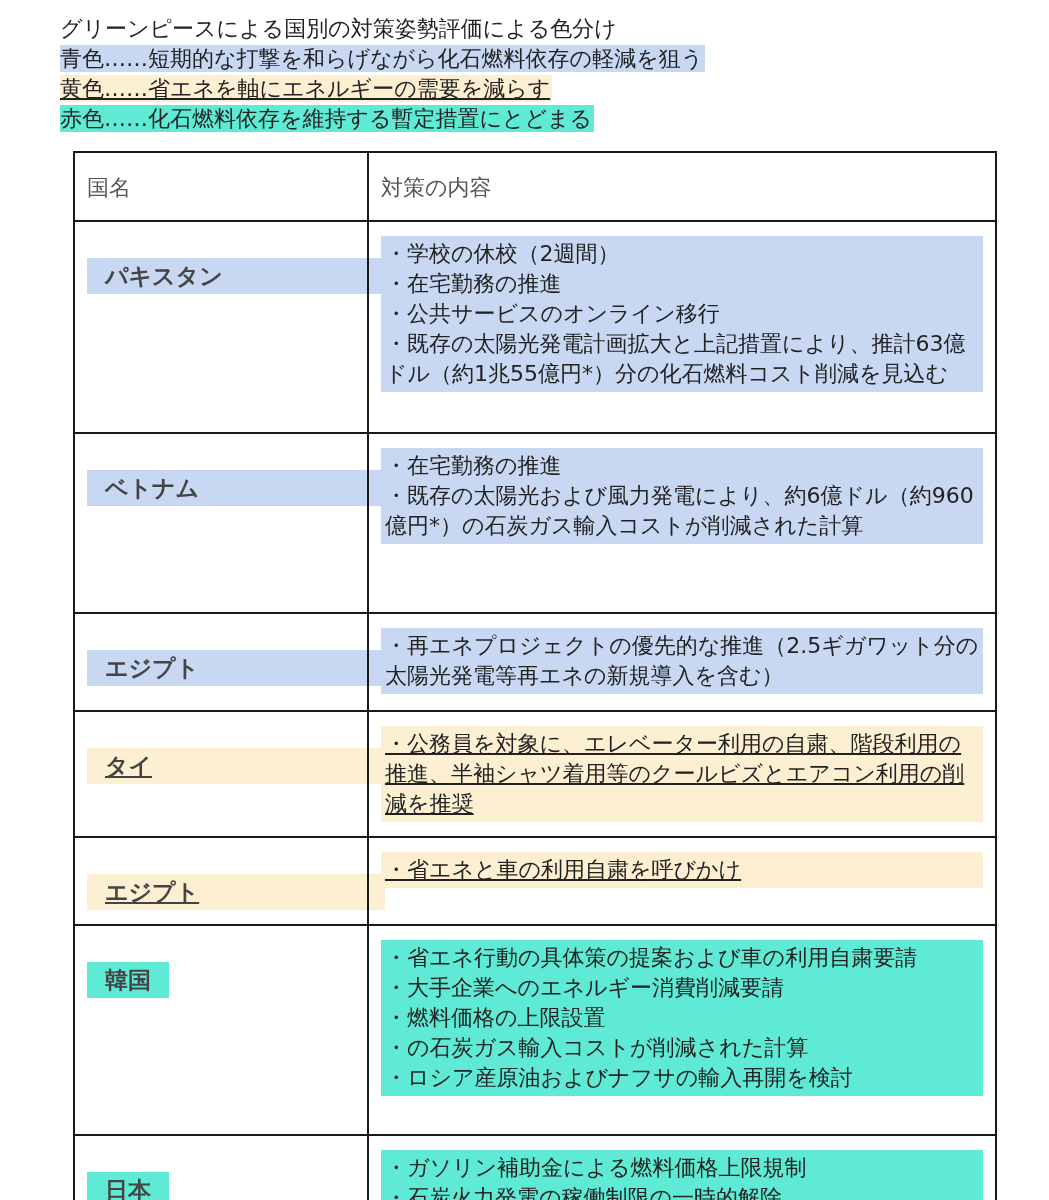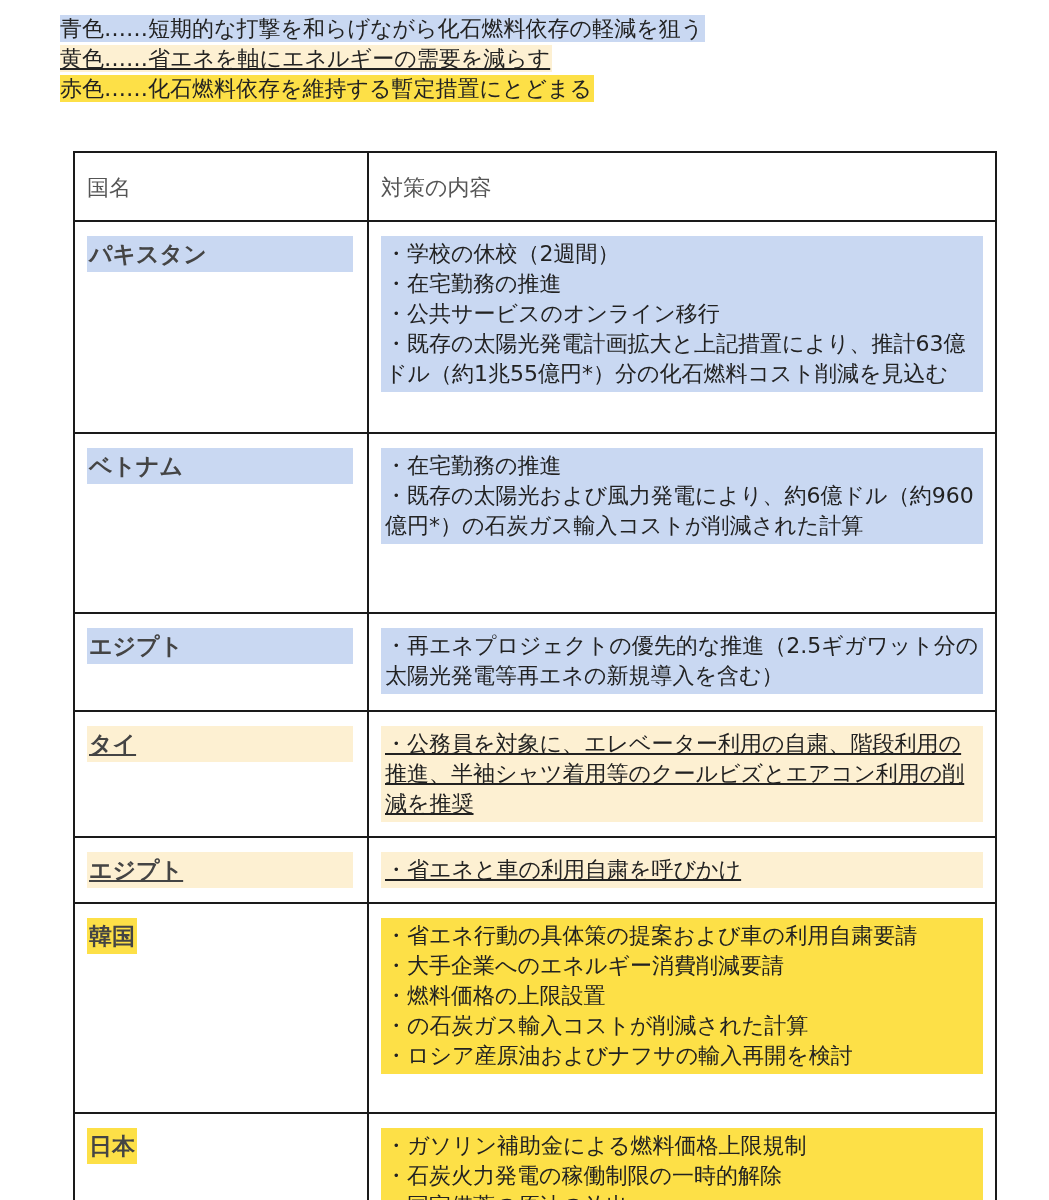--- a/index.html
+++ b/index.html
@@ -25,21 +25,21 @@
     .legend-line {
       display: block;
       height: 30px;
       white-space: nowrap;
     }
     .legend-line span {
       padding: 1px 2px 1px 0;
     }
     .hl-blue { background: #c9d8f2; }
     .hl-yellow { background: #fdf0d2; text-decoration: underline; }
-    .hl-red { background: #fde047; }
+    .hl-red { background: #5eead4; }
 
     table.measures {
       position: absolute;
       left: 73px;
       top: 151px;
       width: 922px;
       border-collapse: collapse;
       table-layout: fixed;
     }
     table.measures td, table.measures th {
@@ -57,37 +57,39 @@
     }
     col.c1 { width: 294px; }
     col.c2 { width: 628px; }
 
     .country {
       display: block;
       font-size: 23px;
       font-weight: bold;
       color: #444444;
       line-height: 34px;
-      padding: 1px 2px;
+      padding: 1px 18px;
+      margin-top: 22px;
     }
     .country.full { width: 262px; }
     .country.short { display: inline-block; }
 
     .measures-box {
       font-size: 22px;
       line-height: 30px;
       padding: 3px 4px;
       color: #222222;
     }
     .measure-line { display: block; }
   </style>
 </head>
 <body>
 
 <div class="legend">
+  <span class="legend-line">グリーンピースによる国別の対策姿勢評価による色分け</span>
   <span class="legend-line"><span class="hl-blue">青色……短期的な打撃を和らげながら化石燃料依存の軽減を狙う</span></span>
   <span class="legend-line"><span class="hl-yellow">黄色……省エネを軸にエネルギーの需要を減らす</span></span>
   <span class="legend-line"><span class="hl-red">赤色……化石燃料依存を維持する暫定措置にとどまる</span></span>
 </div>
 
 <table class="measures">
   <colgroup>
       <col class="c1">
       <col class="c2">
     </colgroup>

